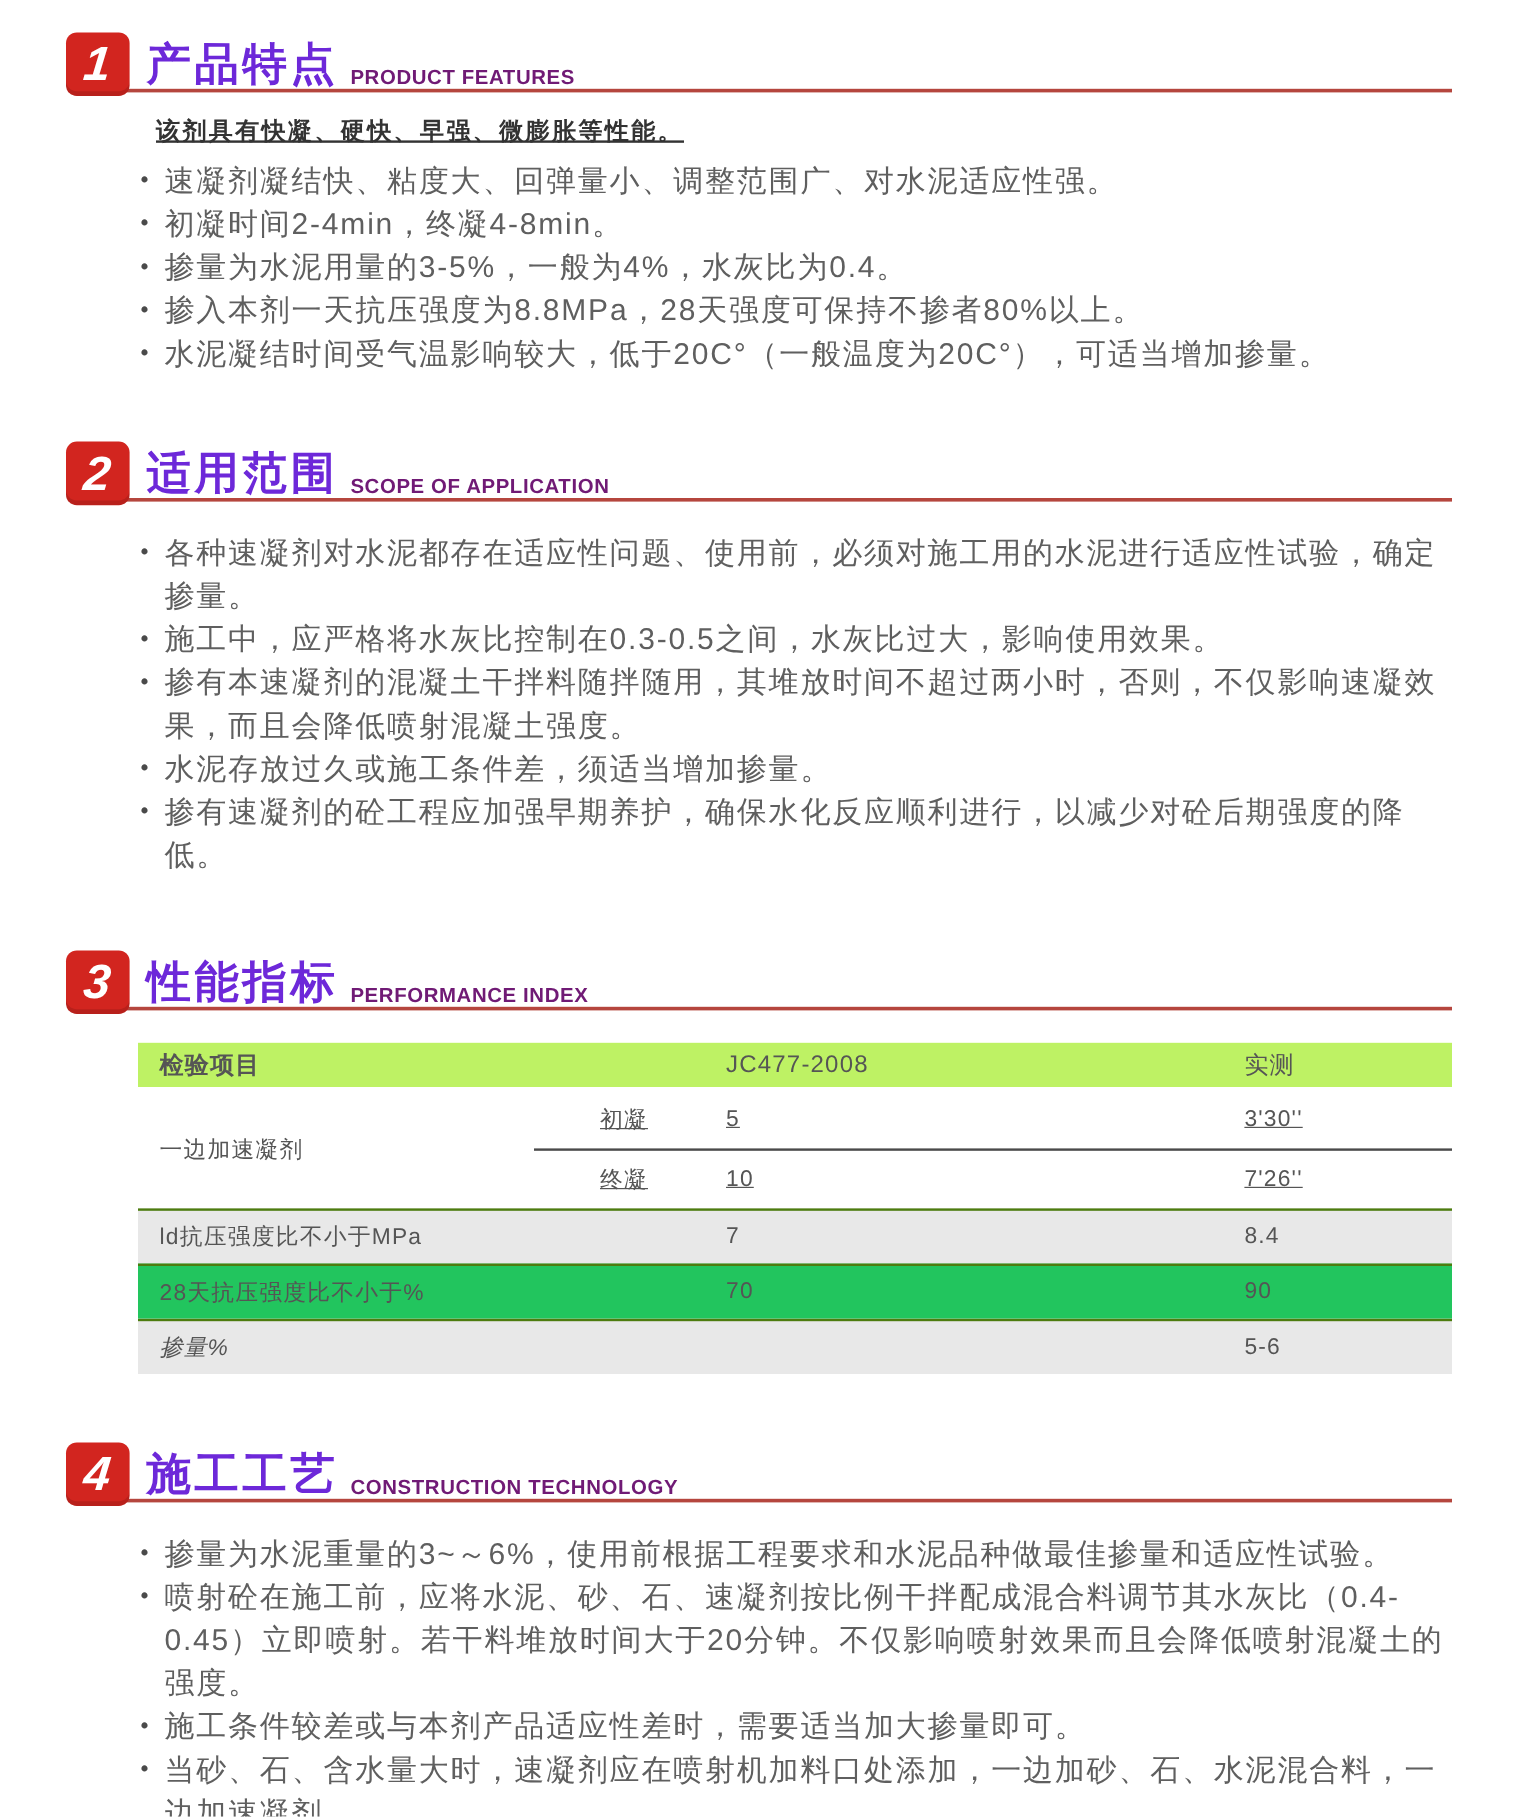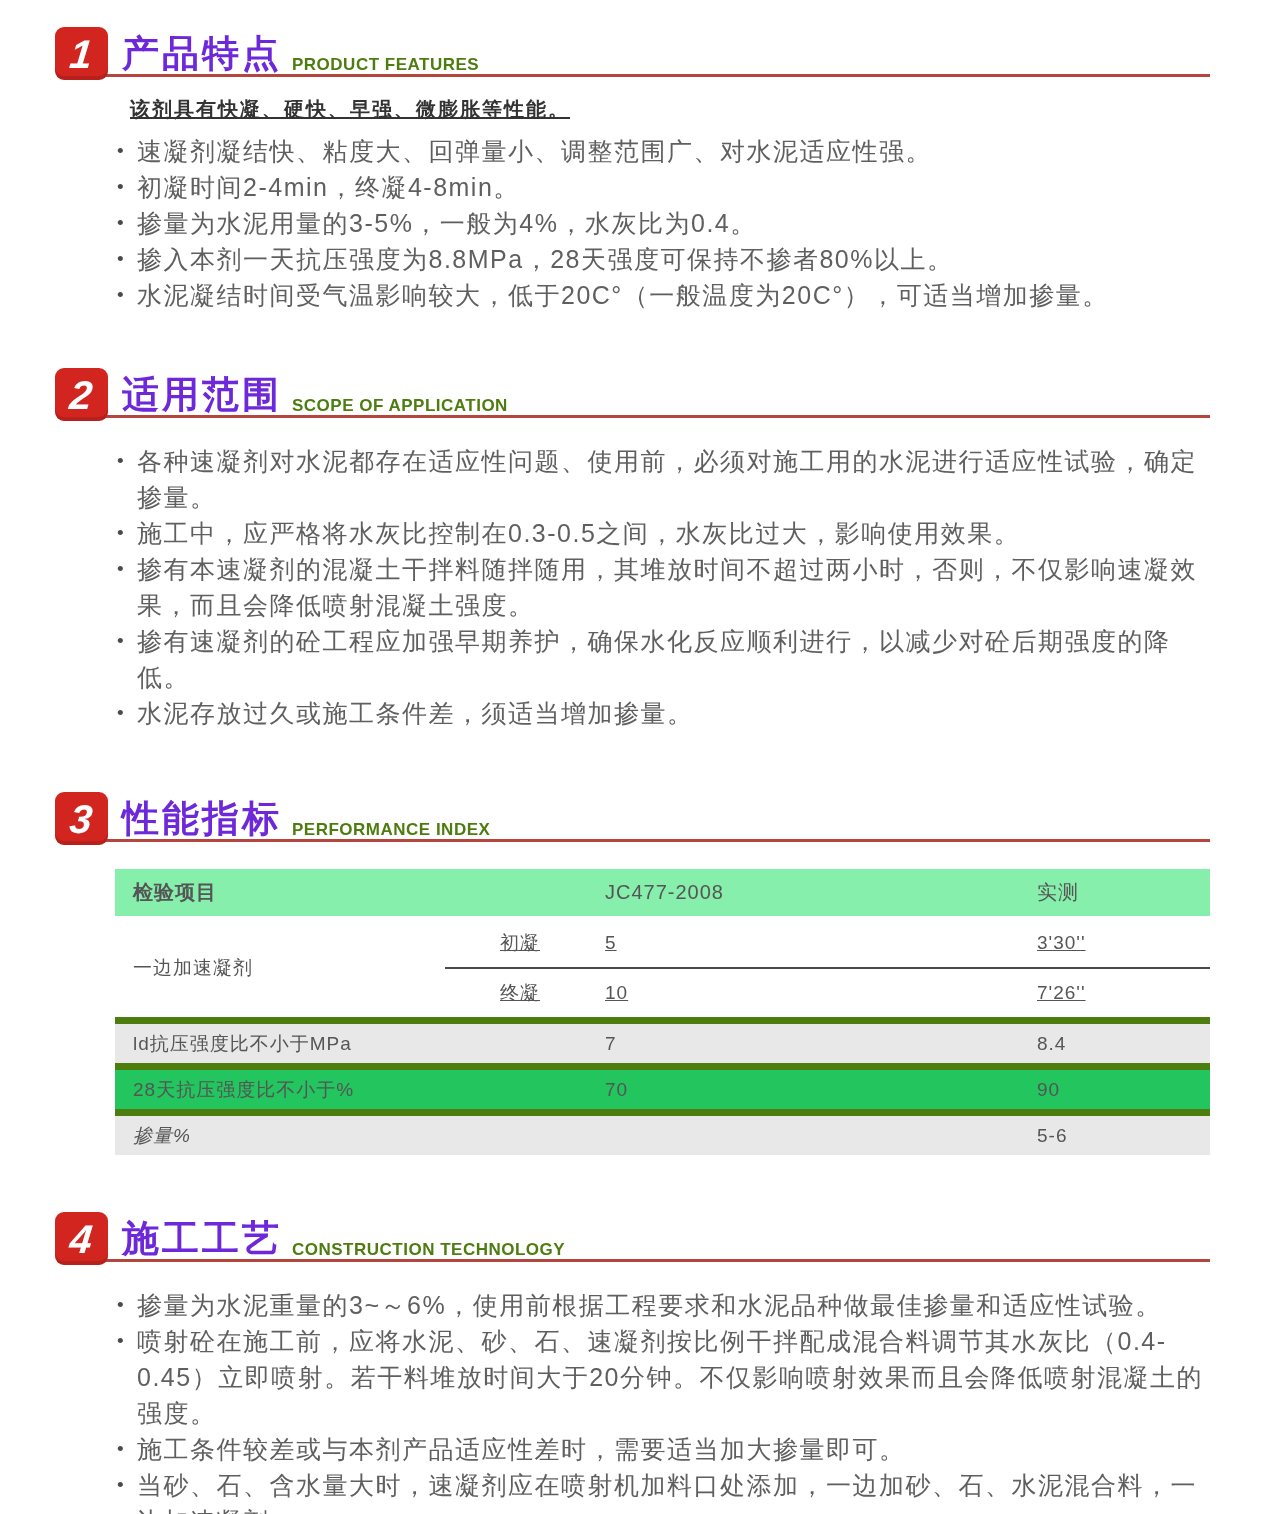--- a/index.html
+++ b/index.html
@@ -21,21 +21,21 @@
   }
   .badge span {
     color:#ffffff; font-size:40px; font-weight:bold; font-style:italic;
     transform:skewX(-6deg); line-height:1;
   }
   .title-zh {
     margin-left:14px; margin-bottom:8px; color:#6d28d9;
     font-size:37px; font-weight:800; letter-spacing:3px; line-height:1;
   }
   .title-en {
-    margin-left:10px; margin-bottom:7px; color:#4d7c0f;
+    margin-left:10px; margin-bottom:7px; color:#701a75;
     font-size:17px; font-weight:700; letter-spacing:0.5px; line-height:1;
   }
   
   .intro {
     margin:16px 0 4px 75px; font-size:20px; font-weight:bold;
     color:#333333; letter-spacing:2px;text-decoration:underline;
   }
   ul.bullets { list-style:none; margin:10px 0 0 60px; }
   ul.bullets li {
     position:relative; padding-left:22px; font-size:25px;
@@ -43,22 +43,22 @@
   }
   ul.bullets li::before {
     content:"\2022"; position:absolute; left:2px; top:0;
     color:#4a4a4a; font-size:19px;
   }
   .section { margin-bottom:0; }
   .gap-a { height:50px; } .gap-b { height:56px; } .gap-c { height:24px; }
   .gap-d { height:52px; } .gap-e { height:46px; }
   
   .ptable { margin:0 0 0 60px; width:1095px; font-size:19px; letter-spacing:1px; color:#555555; }
-  .t-row { display:grid; grid-template-columns:330px 160px 360px 1fr; align-items:center; border-top:7px solid #4d7c0f; }
-  .t-head { background:#86efac; height:47px; border-top:none; font-size:20px; }
+  .t-row { display:grid; grid-template-columns:330px 160px 360px 1fr; align-items:center; border-top:2px solid #4d7c0f; }
+  .t-head { background:#bef264; height:37px; border-top:none; font-size:20px; }
   .t-head .c-label { font-weight:bold; }
   .c-label { padding-left:18px; }
   .c-sub   { padding-left:55px; }
   .c-std   { text-align:left; }
   .c-meas  { padding-left:72px; }
   .t-group { display:grid; grid-template-columns:330px 1fr; align-items:center; background:#ffffff; border-top:3px solid #ffffff; }
   .t-group .g-label { padding-left:18px; }
   .g-sub { display:grid; grid-template-columns:160px 360px 1fr; align-items:center; height:48px;text-decoration:underline; }
   .g-divider { height:2px; background:#4a4a4a; }
   .t-plain { height:46px; }
@@ -97,22 +97,22 @@
       <div class="badge">
         <span>2</span>
       </div>
       <div class="title-zh">适用范围</div>
       <div class="title-en">SCOPE OF APPLICATION</div>
     </div>
     <ul class="bullets" style="margin-top:22px;">
       <li>各种速凝剂对水泥都存在适应性问题、使用前，必须对施工用的水泥进行适应性试验，确定掺量。</li>
       <li>施工中，应严格将水灰比控制在0.3-0.5之间，水灰比过大，影响使用效果。</li>
       <li>掺有本速凝剂的混凝土干拌料随拌随用，其堆放时间不超过两小时，否则，不仅影响速凝效果，而且会降低喷射混凝土强度。</li>
+      <li>水泥存放过久或施工条件差，须适当增加掺量。</li>
       <li>掺有速凝剂的砼工程应加强早期养护，确保水化反应顺利进行，以减少对砼后期强度的降低。</li>
-      <li>水泥存放过久或施工条件差，须适当增加掺量。</li>
     </ul>
   </div>
 
   <div class="gap-b"></div>
 
   <div class="section">
     <div class="sec-header">
       <div class="sec-rule"></div>
       <div class="badge">
         <span>3</span>

